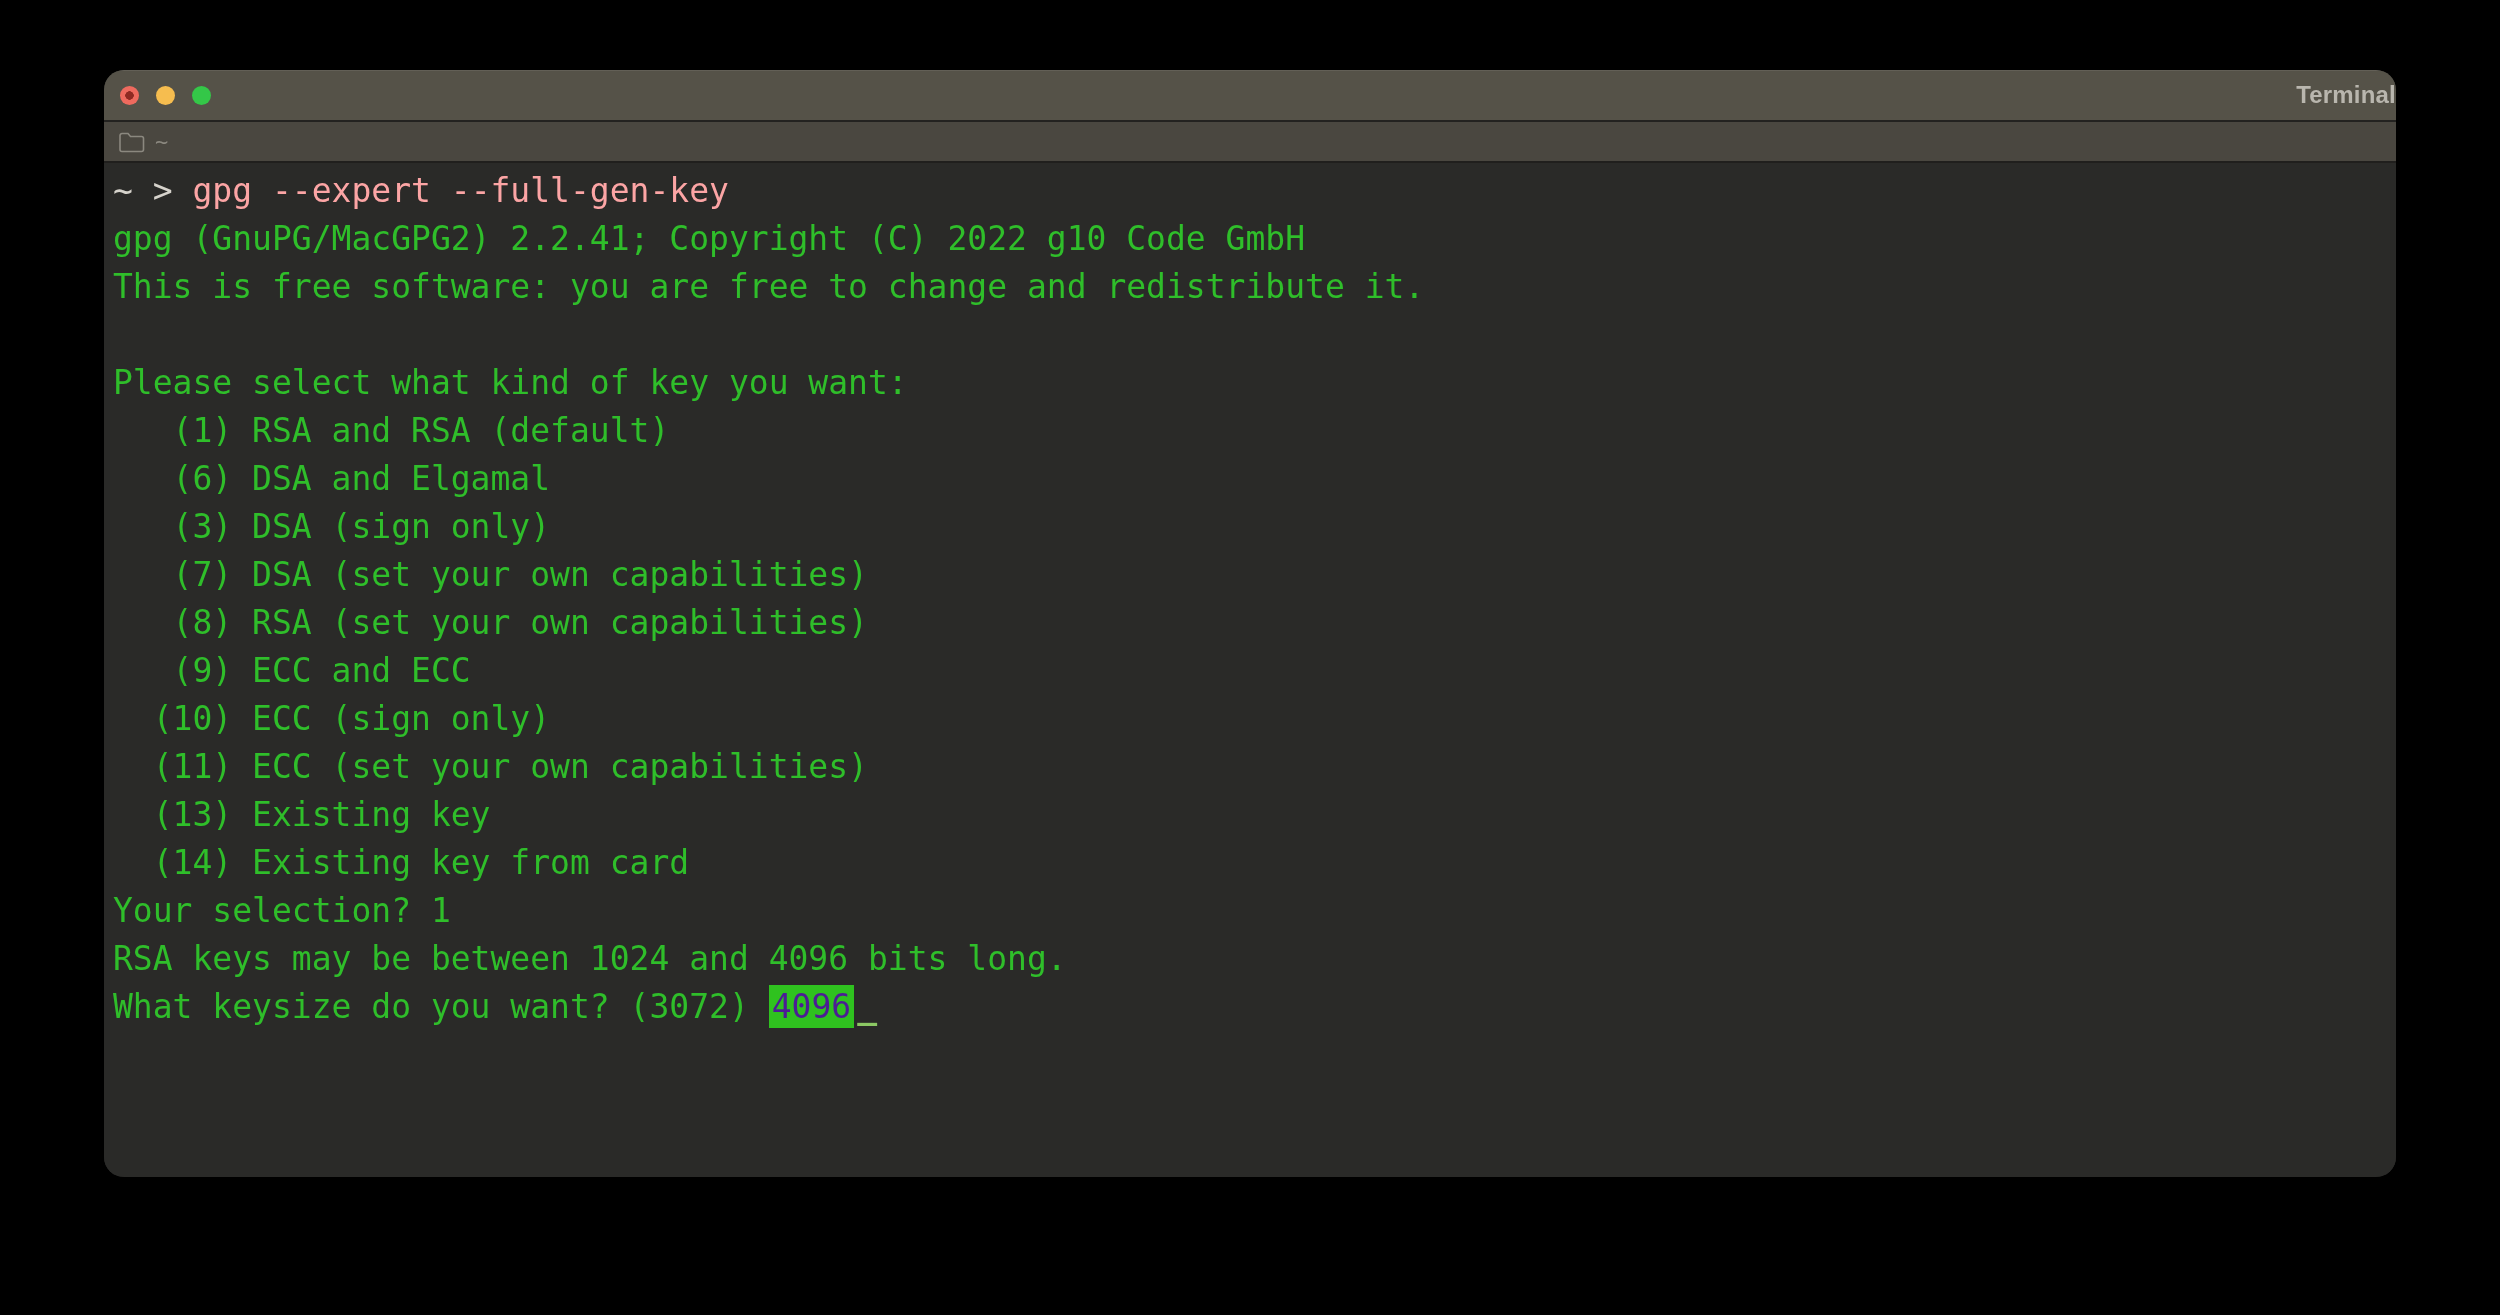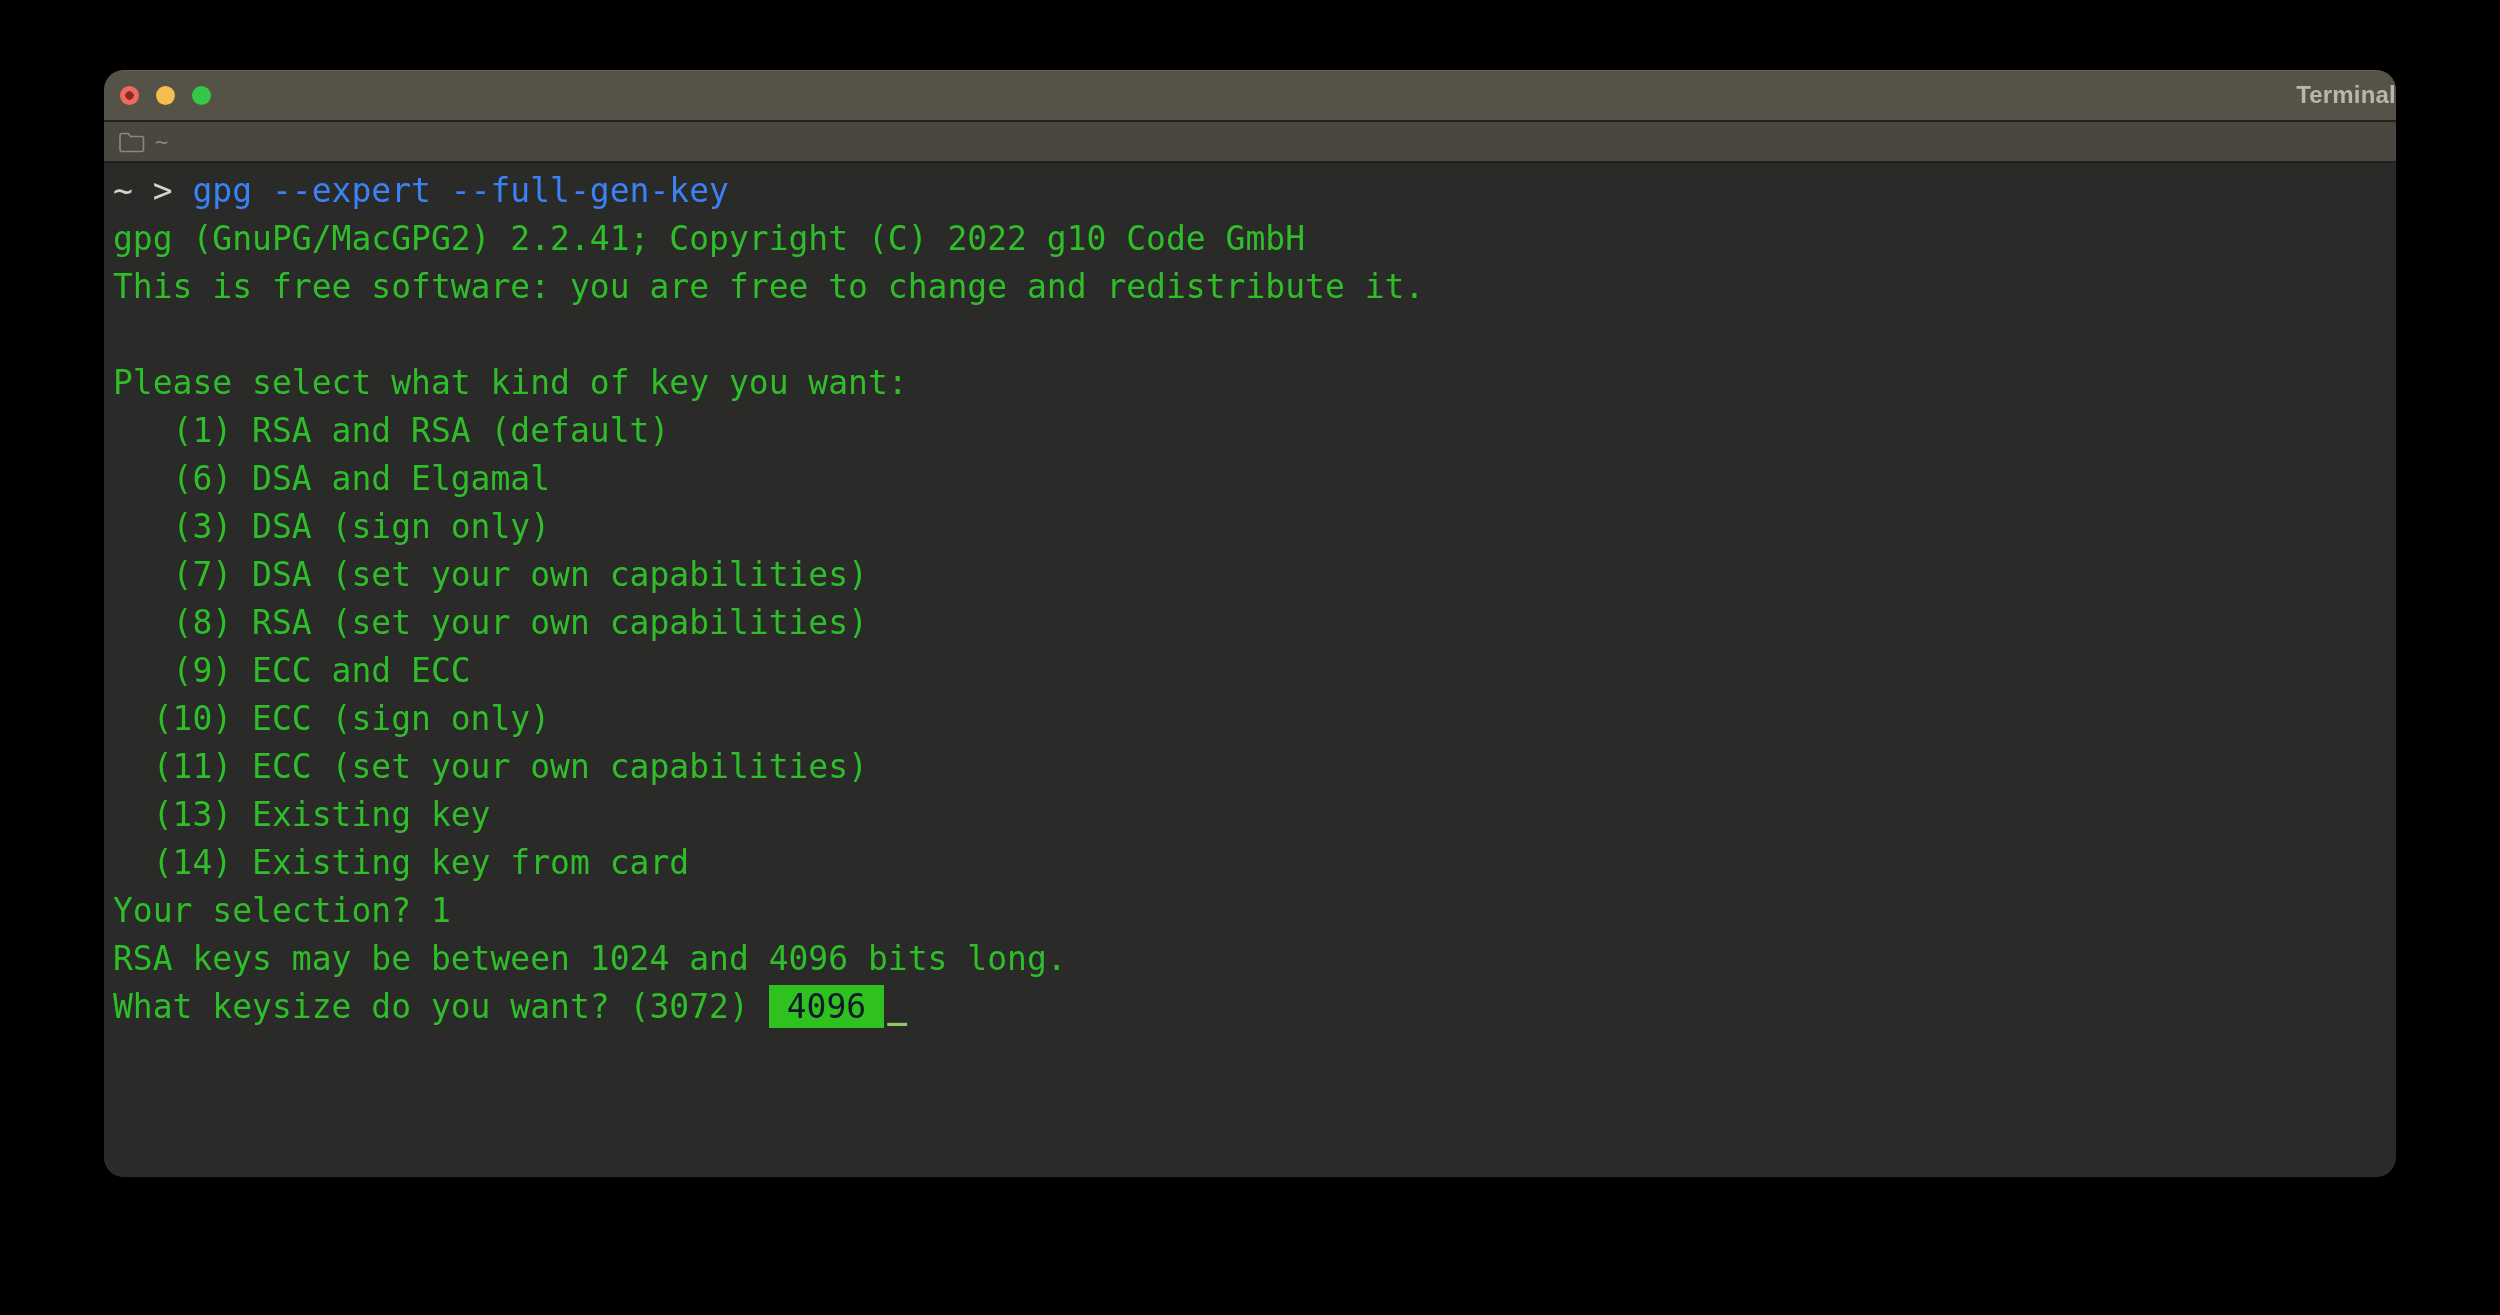--- a/index.html
+++ b/index.html
@@ -83,25 +83,25 @@
     font-family: "DejaVu Sans Mono", monospace;
     font-size: 33px;
     line-height: 48px;
     color: #2fbe2a;
   }
   .line {
     white-space: pre;
     min-height: 48px;
   }
   .prompt { color: #d6d3cc; }
-  .cmd { color: #3b82f6; margin-top: 40px; }
+  .cmd { color: #fca5a5; margin-top: 40px; }
   .hl {
     background: #2fc21f;
-    color: #0f172a;
-    padding: 2px 18px;
+    color: #4c1d95;
+    padding: 2px 3px;
   }
   .cursor {
     color: #8cc864;
     font-weight: bold;
     margin-left: 3px;
   }
 </style>
 </head>
 <body>
 

